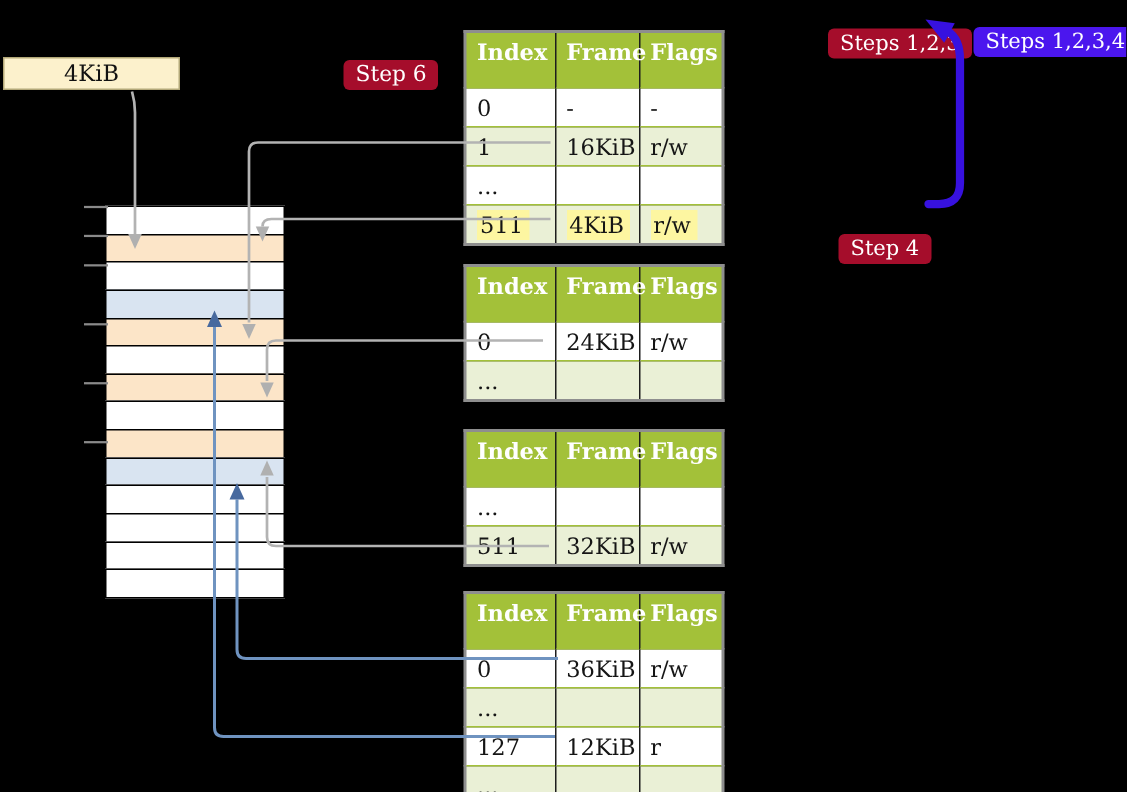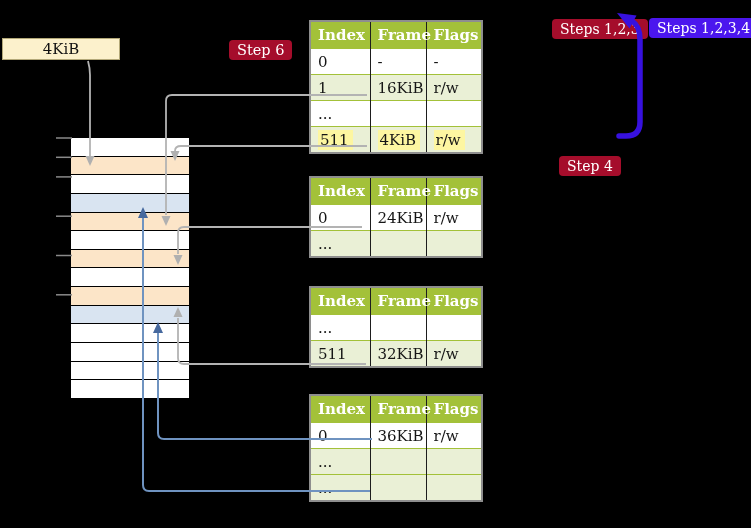--- a/index.html
+++ b/index.html
@@ -29,21 +29,21 @@
   .mrow.blue  {background:#d9e4f1;}
   
   .ptable{
     position:absolute;left:309px;width:172px;
     border-collapse:collapse;table-layout:fixed;
     border:2px solid #8e8e8e;
   }
   .ptable col.c1{width:60px;} .ptable col.c2{width:56px;} .ptable col.c3{width:56px;}
   .ptable th{
     background:#a3c139;color:#fff;font-weight:bold;font-size:15px;text-align:left;
-    height:24px;padding:1px 0 1px 7px;border-right:1px solid #1d1d1d;
+    height:24px;padding:1px 0 11px 7px;border-right:1px solid #1d1d1d;
   }
   .ptable th:last-child{border-right:none;margin-left:16px;}
   .ptable td{
     background:#fff;color:#151515;font-size:15px;text-align:left;
     height:25px;padding:0 0 0 7px;border-right:1px solid #1d1d1d;
     border-top:1.5px solid #a3c139;white-space:nowrap;
   }
   .ptable td:last-child{border-right:none;}
   .ptable tr.shaded td{background:#eaf0d6;}
   .hl{background:#fdf6a1;padding:1px 4px 1px 2px;}
@@ -192,20 +192,25 @@
       <tr>
         <td>0</td>
         <td>36KiB</td>
         <td>r/w</td>
       </tr>
       <tr class="shaded">
         <td>...</td>
         <td></td>
         <td></td>
       </tr>
+      <tr>
+        <td>127</td>
+        <td>12KiB</td>
+        <td>r</td>
+      </tr>
       <tr class="shaded">
         <td>...</td>
         <td></td>
         <td></td>
       </tr>
     </tbody>
   </table>
 
   <svg id="overlay" width="751" height="528" viewBox="0 0 751 528">
 

